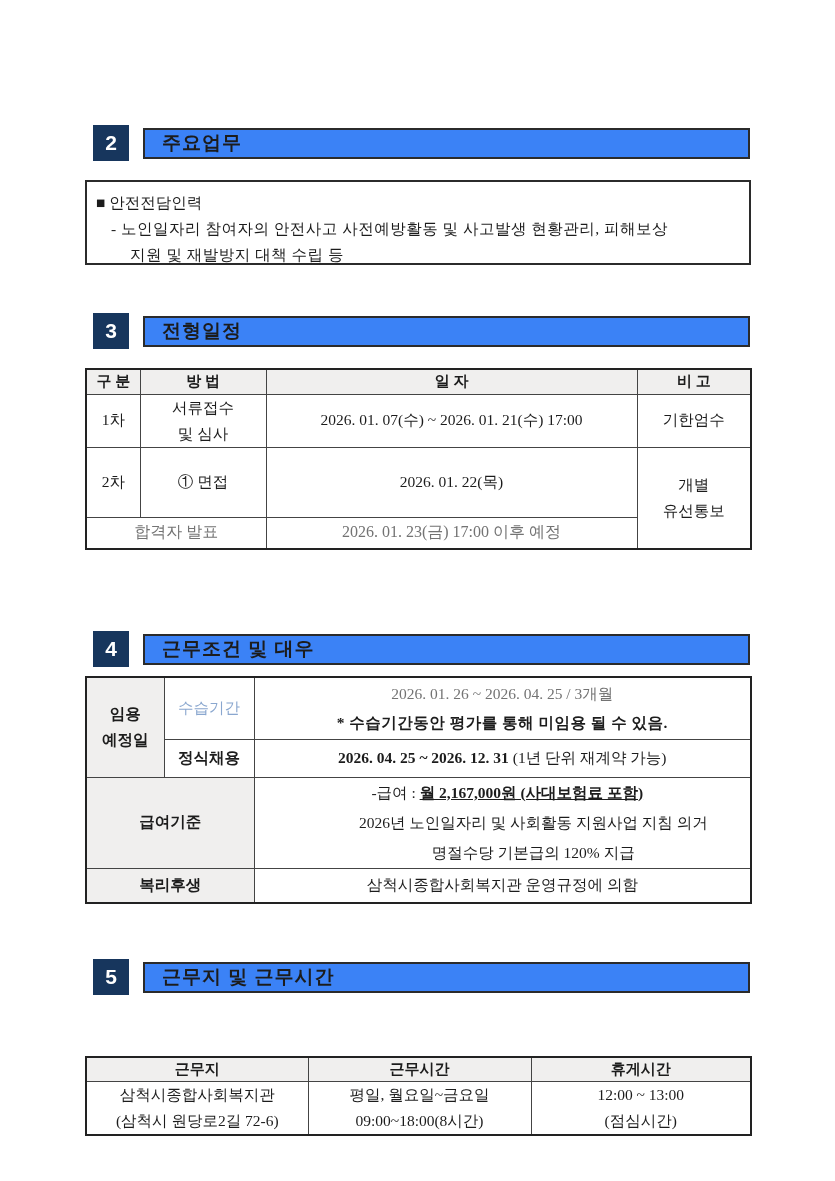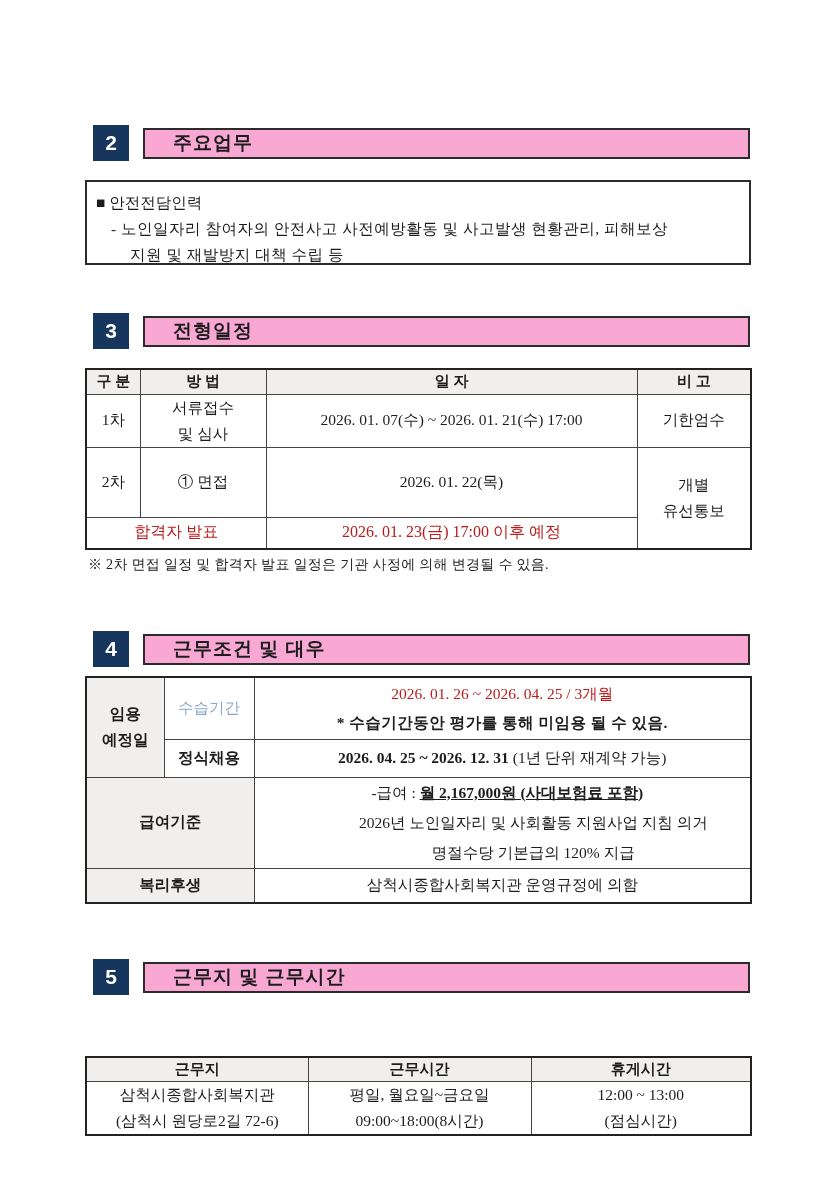--- a/index.html
+++ b/index.html
@@ -7,37 +7,37 @@
         font-family:"Liberation Serif", serif;color:#1c1c1c;overflow:hidden;}
 
   
   .sec-header{position:absolute;left:93px;display:flex;align-items:center;height:38px;}
   .badge{width:36px;height:36px;background:#17365d;color:#ffffff;
          font-family:"Liberation Sans", sans-serif;font-weight:bold;font-size:21px;
          display:flex;align-items:center;justify-content:center;}
   .sec-title{box-sizing:border-box;margin-left:14px;width:607px;height:31px;
              border:2px solid #2b2b2b;display:flex;align-items:center;
              font-family:"Liberation Sans", sans-serif;font-weight:bold;font-size:19px;
-             padding-left:28px;letter-spacing:1px;background:#f9a8d4;}
+             padding-left:17px;letter-spacing:1px;background:#3b82f6;}
 
   
   .duty-box{position:absolute;left:85px;top:180px;box-sizing:border-box;width:666px;height:85px;
             border:2px solid #2b2b2b;padding-top:8px;font-size:15.5px;line-height:26px;}
   .duty-l1{padding-left:9px;}
   .duty-l2{padding-left:24px;letter-spacing:0.5px;}
   .duty-l3{padding-left:43px;letter-spacing:0.5px;}
 
   
   table.tbl{position:absolute;left:85px;border-collapse:collapse;table-layout:fixed;
             border:2px solid #222;font-size:15.5px;}
   table.tbl td,table.tbl th{border:1px solid #444;text-align:center;vertical-align:middle;
             padding:0;overflow:hidden;}
   th.hdr{background:#f0efee;font-weight:bold;font-size:15px;}
   .gray{background:#f0efee;font-weight:bold;}
-  .blue{color:#b91c1c;}
+  .blue{color:#737373;}
   .lblue{color:#8aa7cf;}
   .bold{font-weight:bold;}
   .left{text-align:left;}
   .u{text-decoration:underline;}
   .two-line div{line-height:26px;}
 
   .footnote{position:absolute;left:88px;top:556px;font-size:14px;letter-spacing:0.3px;color:#222;}
 
   .sal-line1{padding-left:10px;line-height:30px;}
   .sal-line{padding-left:62px;line-height:30px;}
@@ -98,21 +98,20 @@
         <div>유선통보</div>
       </td>
     </tr>
     <tr style="height:32px;">
       <td colspan="2" class="blue" style="font-size:16px;">합격자 발표</td>
       <td class="blue" style="font-size:16px;">2026. 01. 23(금) 17:00 이후 예정</td>
     </tr>
   </tbody>
     </table>
 
-  <div class="footnote">※ 2차 면접 일정 및 합격자 발표 일정은 기관 사정에 의해 변경될 수 있음.</div>
 
   <div class="sec-header" style="top:630px;">
     <div class="badge">4</div>
     <div class="sec-title">근무조건 및 대우</div>
   </div>
 
   <table class="tbl" style="top:676px;width:665px;">
     <colgroup>
         <col style="width:78px">
         <col style="width:90px">

